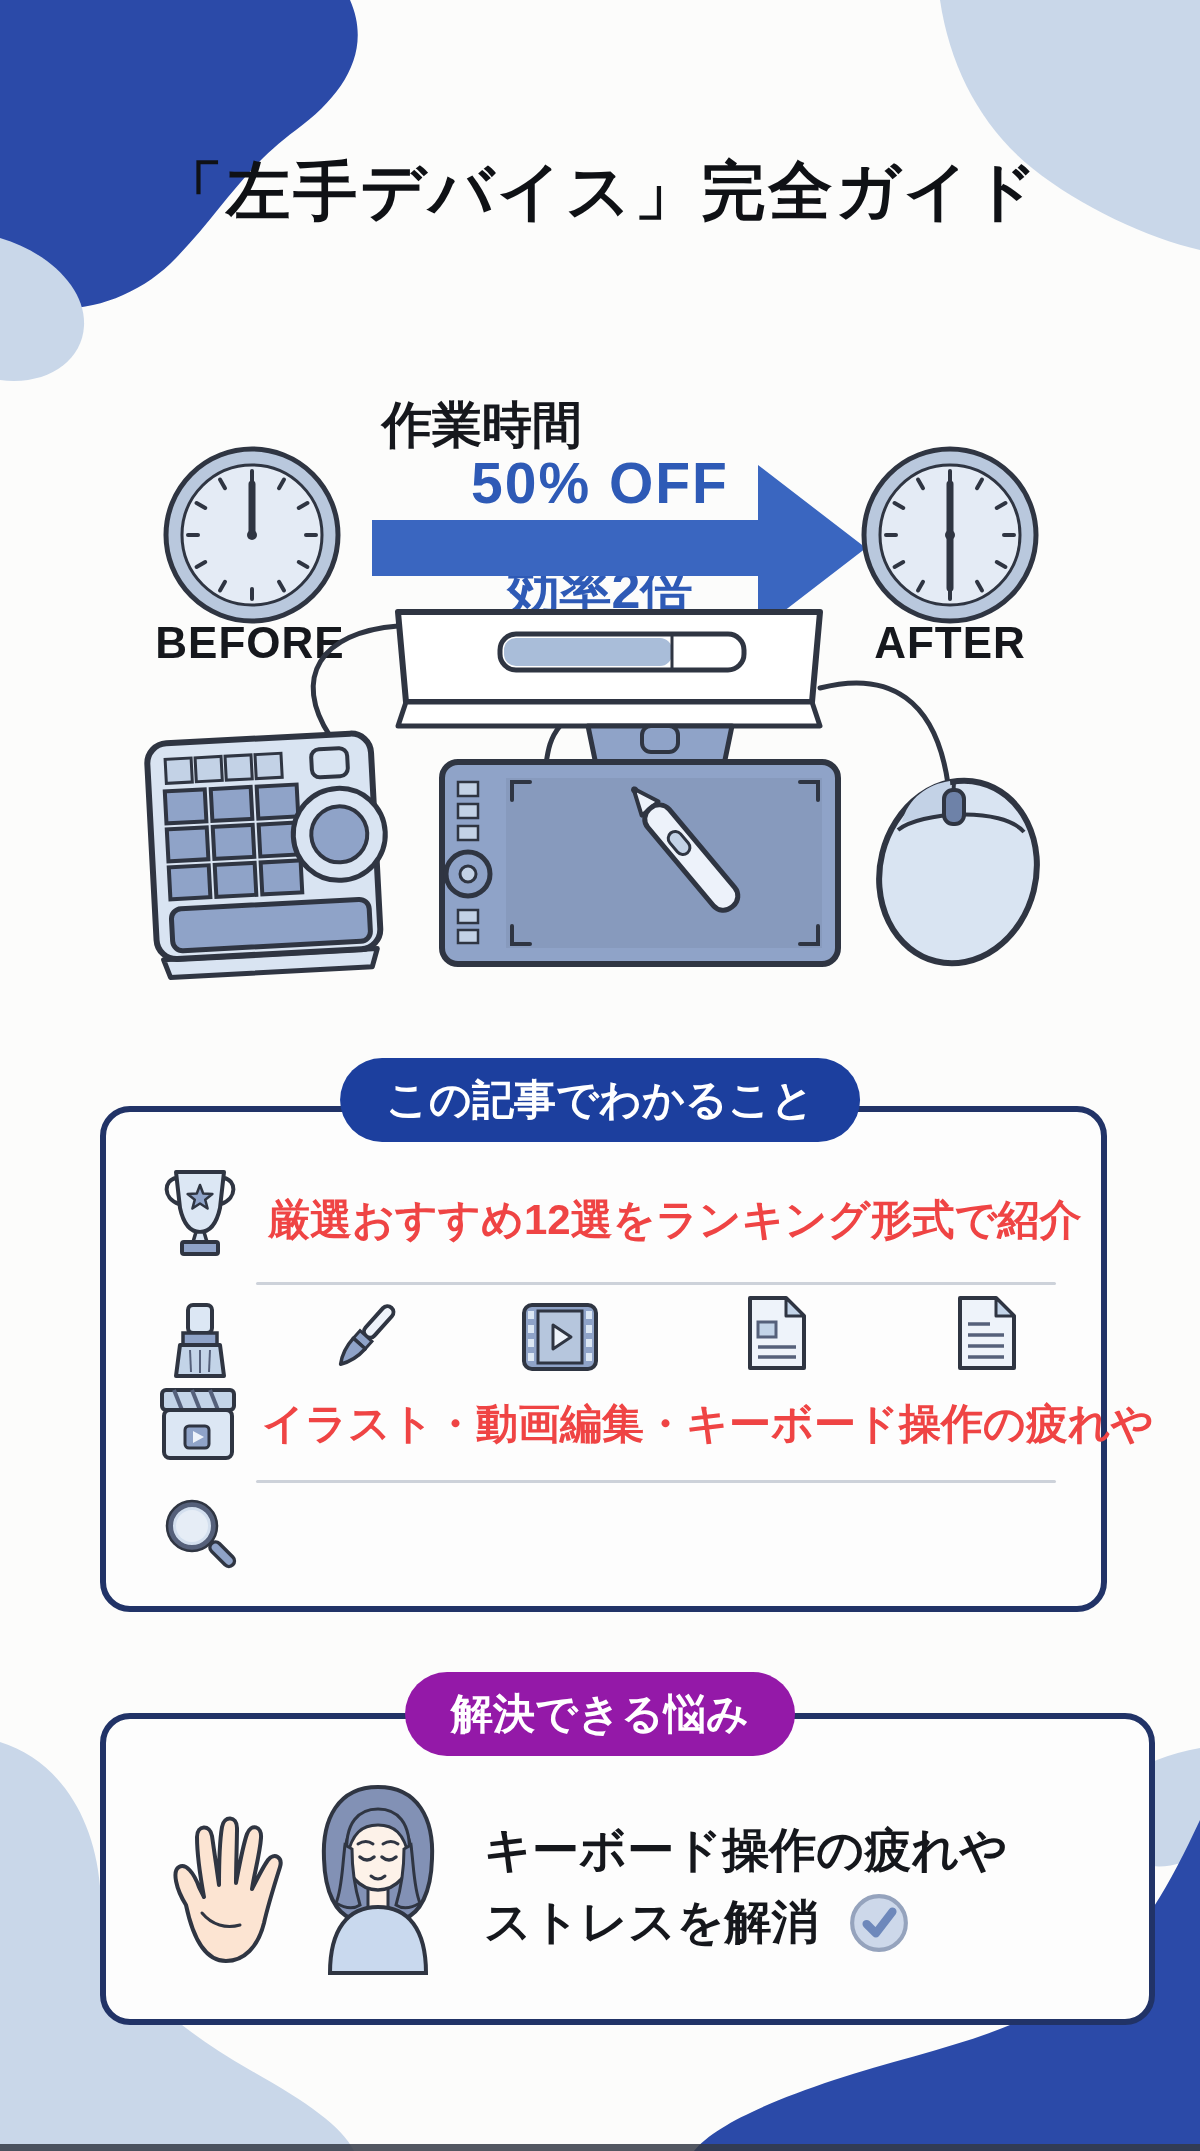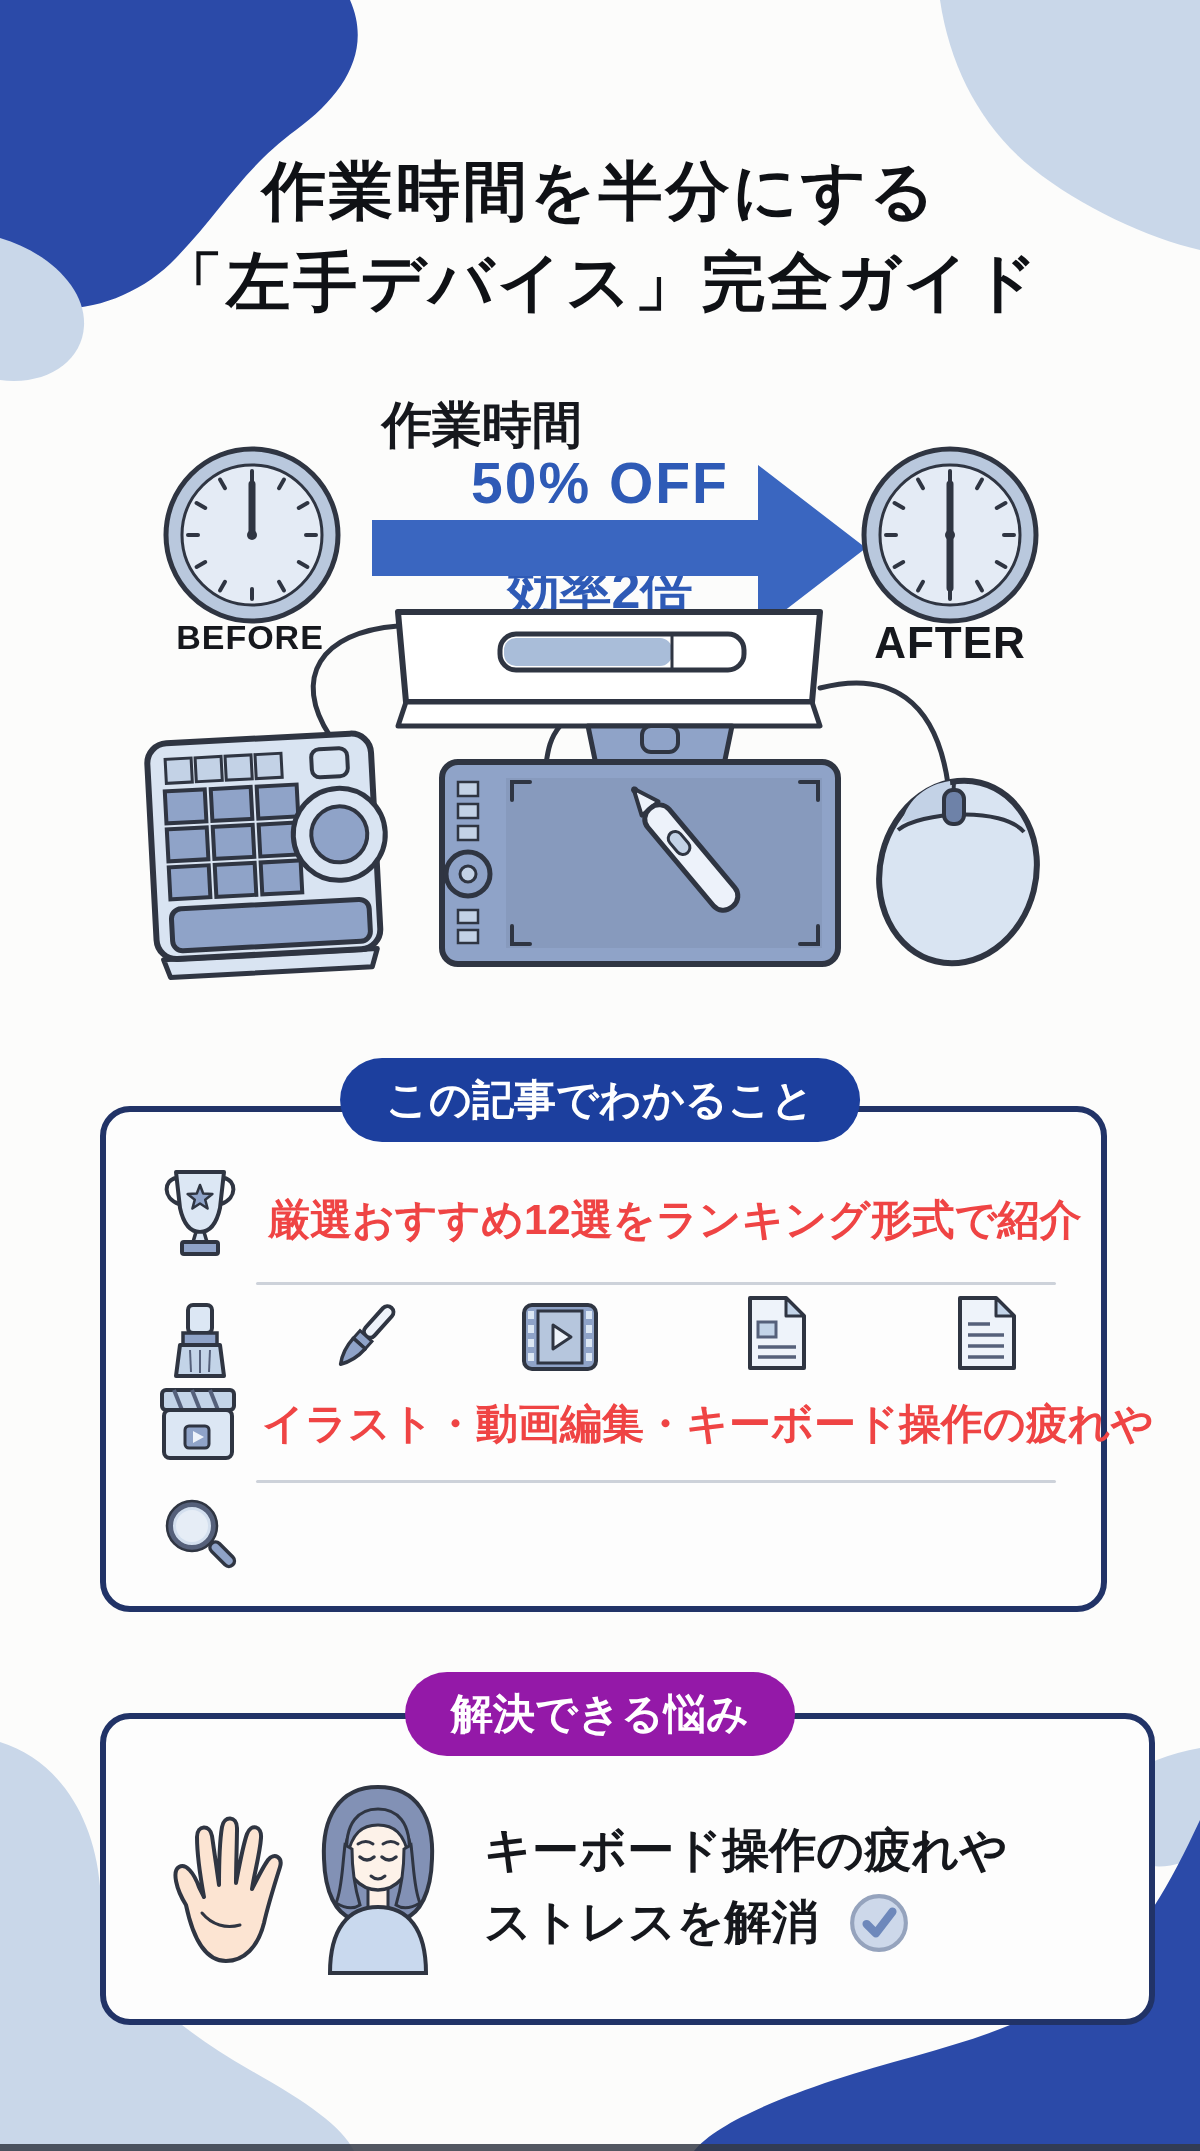--- a/index.html
+++ b/index.html
@@ -16,21 +16,21 @@
   .title{
     left:0;top:146px;width:1200px;text-align:center;
     font-size:64px;font-weight:800;letter-spacing:3px;line-height:1.42;color:#0f1115;
   }
 
   
   .hero-label{font-weight:800;text-align:center;}
   .t-work  {left:0;top:392px;width:964px;font-size:50px;color:#16181d;}
   .t-off   {left:0;top:450px;width:1200px;font-size:57px;color:#2e5ab6;letter-spacing:2px;}
   .t-eff   {left:0;top:556px;width:1200px;font-size:52px;color:#2e5ab6;}
-  .t-before{left:130px;top:618px;width:240px;font-size:34px;color:#16181d;letter-spacing:1px;}
+  .t-before{left:130px;top:618px;width:240px;font-size:44px;color:#16181d;letter-spacing:1px;}
   .t-after {left:830px;top:618px;width:240px;font-size:44px;color:#16181d;letter-spacing:1px;}
 
   
   .badge{
     left:50%;transform:translateX(-50%);
     color:#ffffff;font-size:42px;font-weight:800;
     padding:14px 46px;border-radius:44px;white-space:nowrap;z-index:3;
   }
   .badge-blue{top:1058px;background:#1c3f9e;}
   .badge-purple{top:1672px;background:#9419a8;}
@@ -54,21 +54,20 @@
     <path d="M0,0 L350,0 C372,50 345,94 296,130 C243,169 222,210 176,258 C140,296 84,316 38,306 C22,302 8,288 0,272 Z" fill="#2b4aa8"></path>
     <path d="M0,238 C48,252 86,288 84,326 C82,362 46,386 0,380 Z" fill="#c9d7e9"></path>
     <path d="M940,0 C950,68 982,128 1032,168 C1082,208 1148,238 1200,250 L1200,0 Z" fill="#c9d7e9"></path>
     <path d="M1200,1748 C1152,1756 1108,1780 1098,1812 C1090,1840 1112,1862 1152,1866 C1170,1868 1188,1862 1200,1854 Z" fill="#c9d7e9"></path>
     <path d="M0,1742 C58,1760 94,1816 100,1886 C106,1960 152,2014 250,2070 C304,2100 342,2126 354,2151 L0,2151 Z" fill="#c9d7e9"></path>
     <path d="M1200,1820 C1170,1884 1142,1936 1092,1978 C1022,2036 924,2050 834,2080 C768,2102 714,2126 694,2151 L1200,2151 Z" fill="#2b4aa8"></path>
     <rect x="0" y="2144" width="1200" height="7" fill="#343945" opacity="0.85"></rect>
   </svg>
 
   <div class="abs title">
-    <div>作業時間を半分にする</div>
     <div>「左手デバイス」完全ガイド</div>
   </div>
 
   <svg class="abs" style="left:0;top:370px;z-index:1" width="1200" height="650" viewBox="0 0 1200 650">
 
     <path d="M372,150 H758 V95 L866,178 L758,261 V206 H372 Z" fill="#3a66c0"></path>
 
     <g>
       <circle cx="252" cy="165" r="86" fill="#b9c8dd" stroke="#2f3542" stroke-width="5"></circle>
       <circle cx="252" cy="165" r="70" fill="#e4ebf5" stroke="#2f3542" stroke-width="3"></circle>

